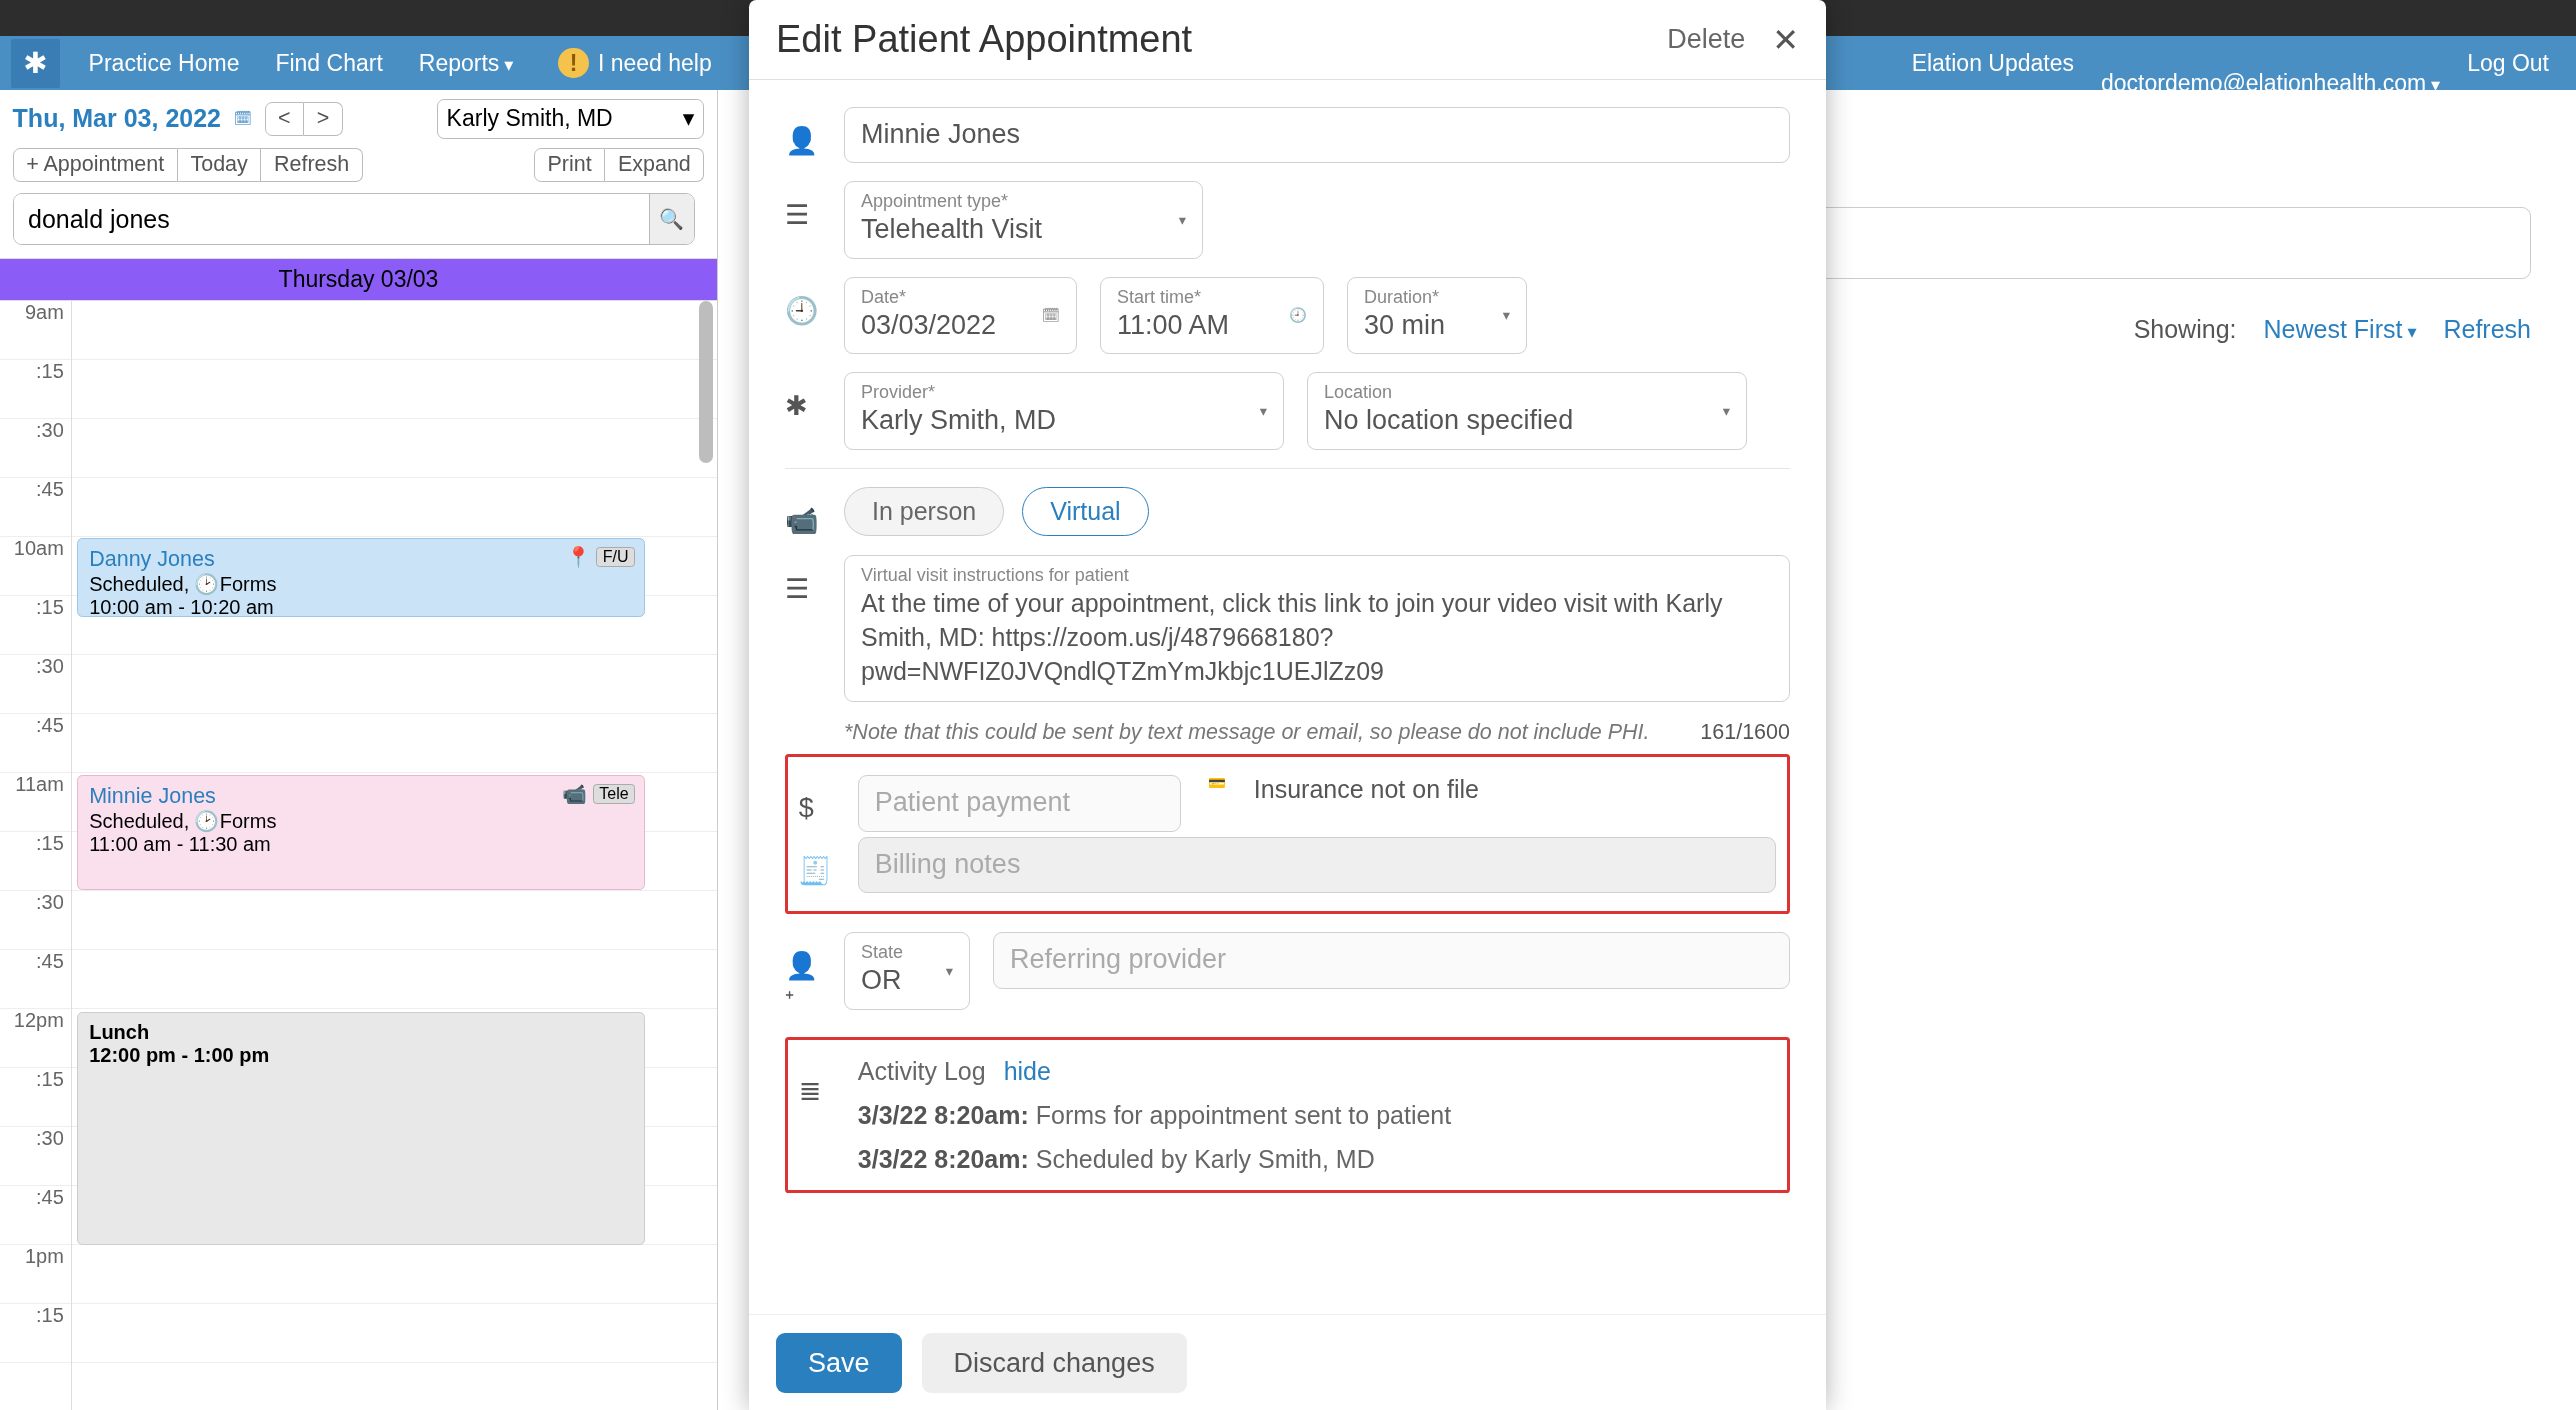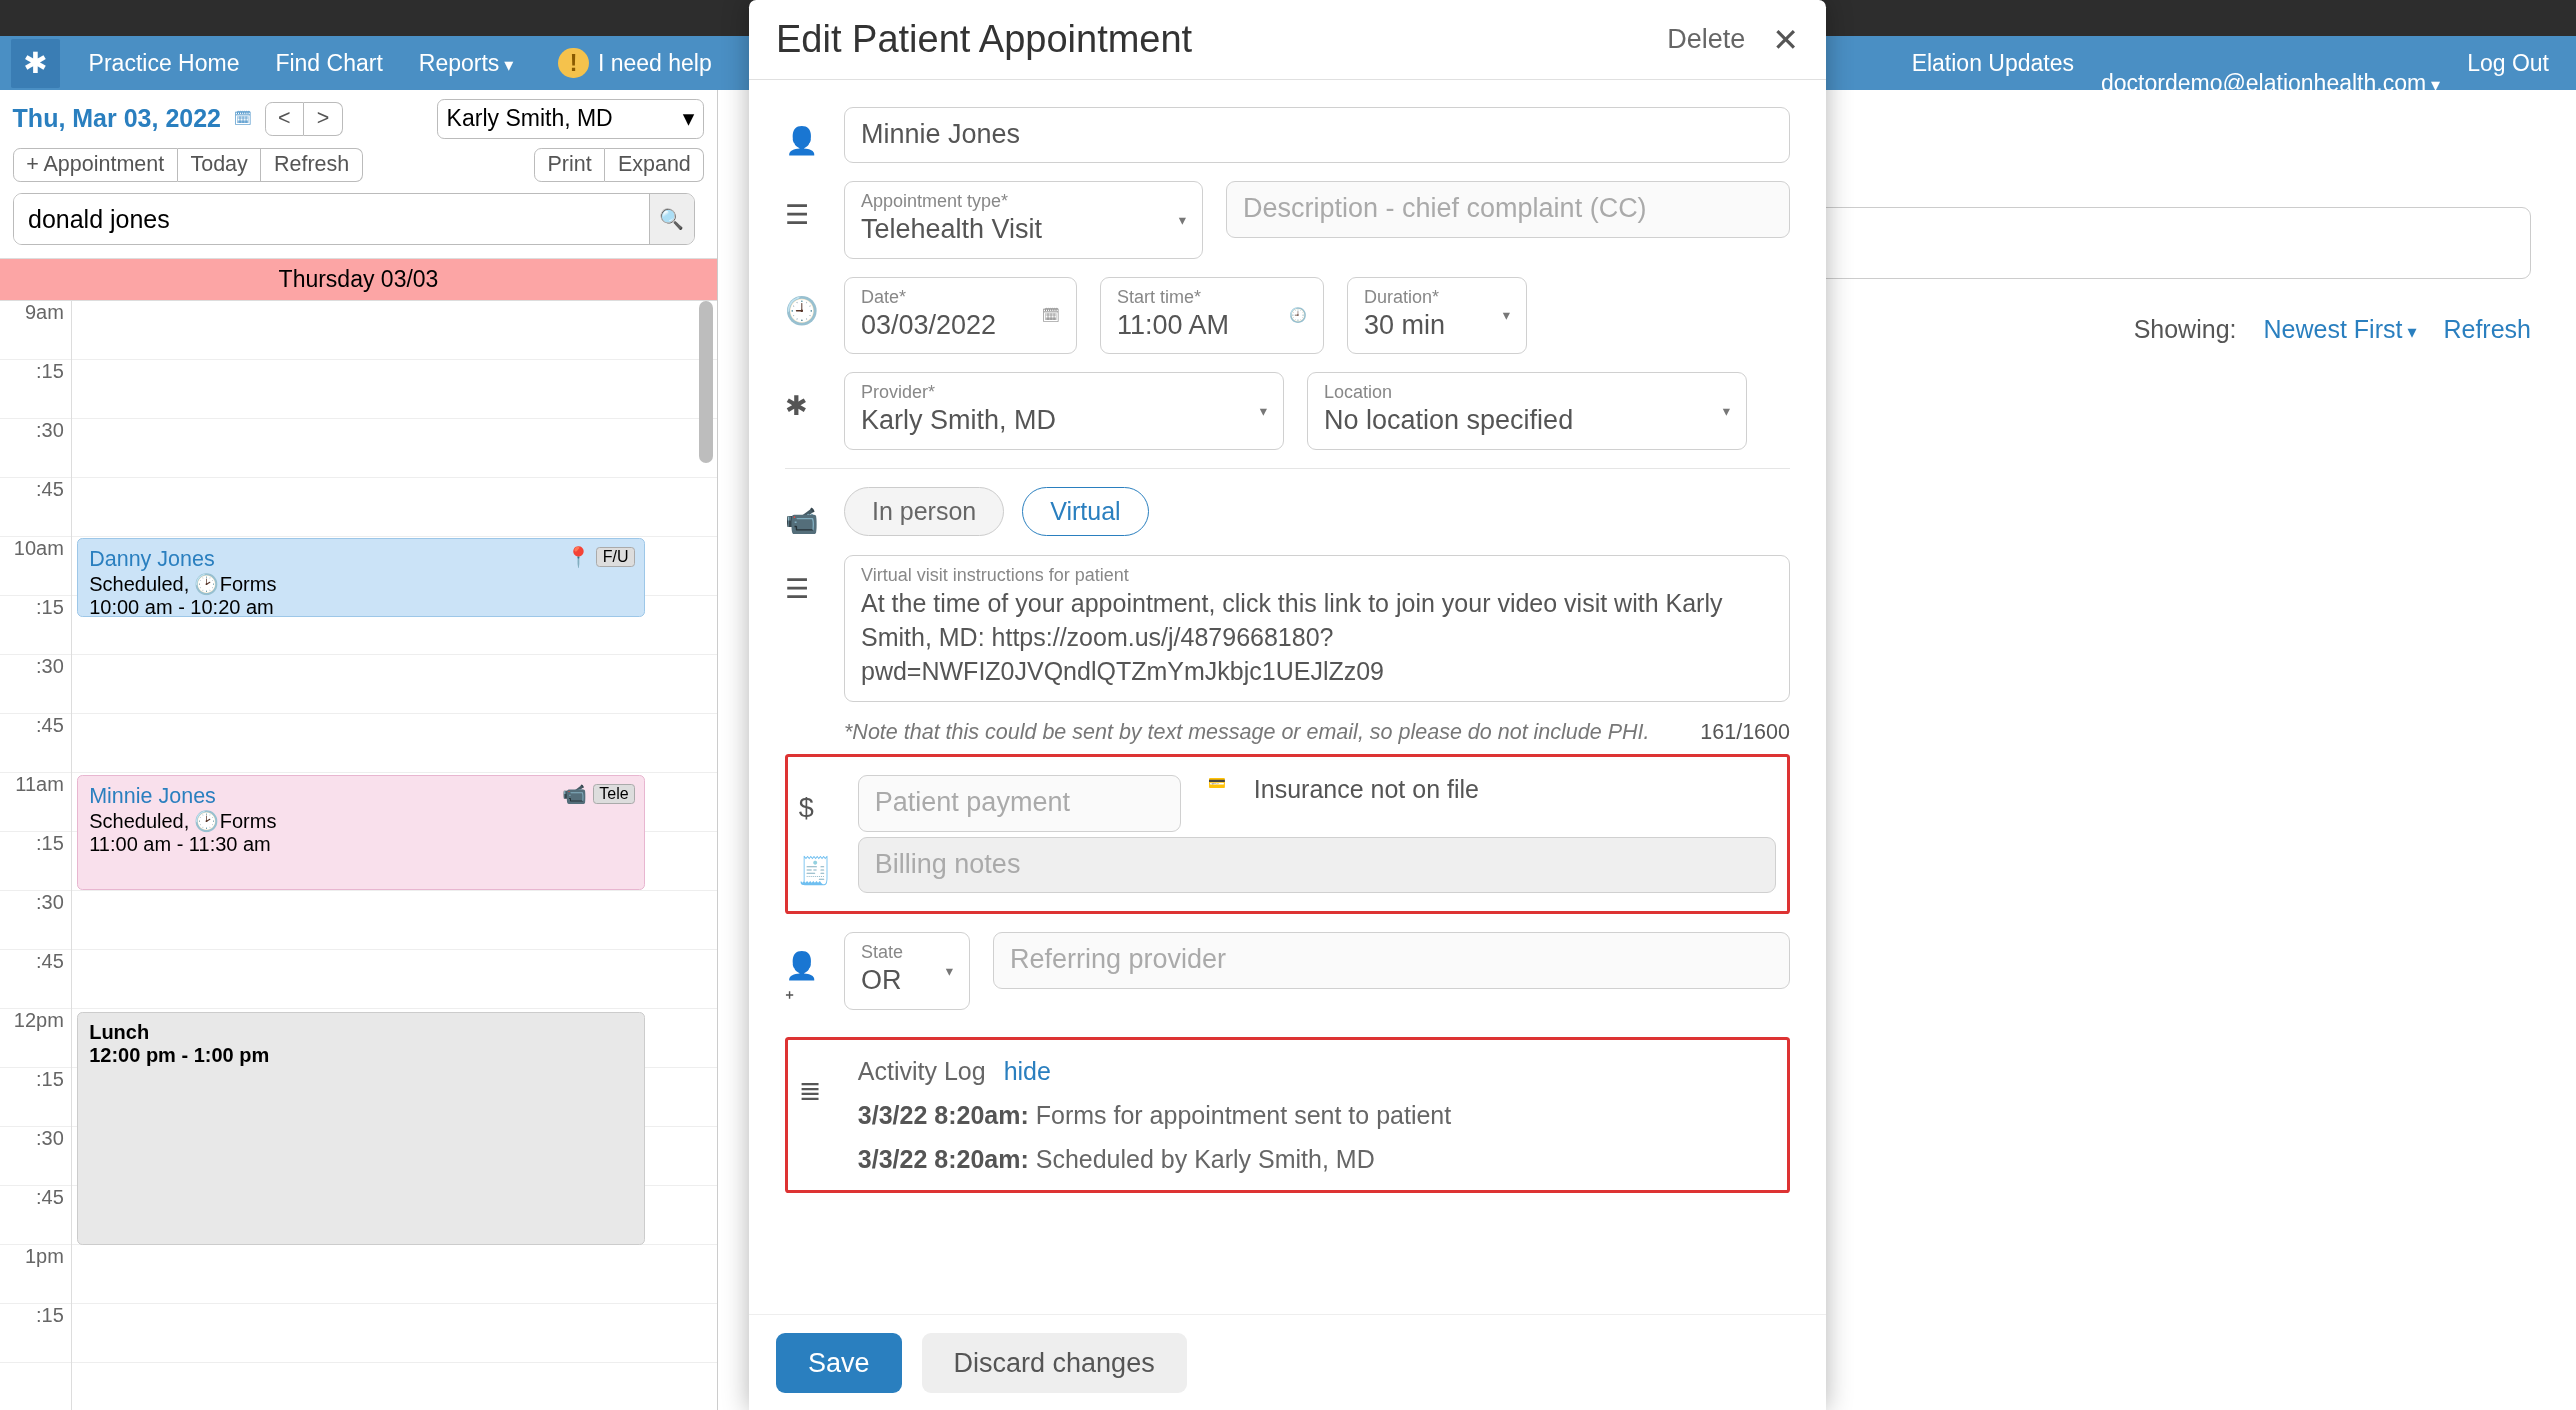--- a/index.html
+++ b/index.html
@@ -28,21 +28,21 @@
 .btn-group .mini-btn:last-child { border-radius:0 7.2px 7.2px 0; border-left:none; }
 .mini-btn.today { border-left:none; }
 .provider-select { flex:1; border:0.9px solid #bbb; border-radius:7.2px; padding:5.4px 9px; font-size:23px; display:flex; align-items:center; justify-content:space-between; max-width:269px; margin-left:81px;}
 .second-row { display:flex; align-items:center; gap:7.2px; padding:0 12.6px 10.8px; }
 .search-row { padding:0 12.6px 12.6px; }
 .search-box { display:flex; border:0.9px solid #bbb; border-radius:9px; overflow:hidden; width:100%; max-width:682px;}
 .search-box input { flex:1; border:none; padding:10.8px 14.4px; font-size:25px; outline:none; }
 .search-icon-btn { width:45px; background:#eee; border:none; border-left:0.9px solid #bbb; font-size:20px; }
 
 
-.sched-header { text-align:center; font-size:23px; padding:7.2px 0; border-top:0.9px solid #ddd; border-bottom:0.9px solid #ddd; background:#fca5a5;}
+.sched-header { text-align:center; font-size:23px; padding:7.2px 0; border-top:0.9px solid #ddd; border-bottom:0.9px solid #ddd; background:#8b5cf6;}
 .sched { display:flex; flex:1; overflow:hidden; position:relative;}
 .time-col { width:72px; border-right:0.9px solid #ddd; }
 .time-col .slot { height:59px; border-bottom:0.9px solid #eee; text-align:right; padding-right:7.2px; font-size:20px; color:#666; }
 .events-col { flex:1; position:relative; }
 .events-col .row { height:59px; border-bottom:0.9px solid #eee; }
 .appt { position:absolute; left:5.4px; right:72px; border-radius:5.4px; padding:7.2px 10.8px; font-size:20px; }
 .appt .name { color:#2a7fbf; font-size:21.5px; }
 .appt .tags { position:absolute; top:5.4px; right:9px; display:flex; gap:5.4px; align-items:center; }
 .badge { background:#ddd; border:0.9px solid #aaa; border-radius:3.6px; padding:0 5.4px; font-size:16px; }
 .appt-blue { background:#cbe3f7; border:0.9px solid #9dc7e8; }
@@ -257,23 +257,20 @@
       </div>
     </div>
 
     <div class="form-row">
       <div class="row-icon">☰</div>
       <div class="field w-type">
         <div class="field-label">Appointment type*</div>
         <div class="field-value">Telehealth Visit</div>
         <span class="dropdown-caret">▾</span>
       </div>
-      <div class="field w-desc">
-        <div class="field-value" style="color:#aaa;">Description - chief complaint (CC)</div>
-      </div>
     </div>
 
     <div class="form-row">
       <div class="row-icon">🕘</div>
       <div class="field w-date">
         <div class="field-label">Date*</div>
         <div class="field-value">03/03/2022</div>
         <span class="dropdown-caret">🗓</span>
       </div>
       <div class="field w-start">

